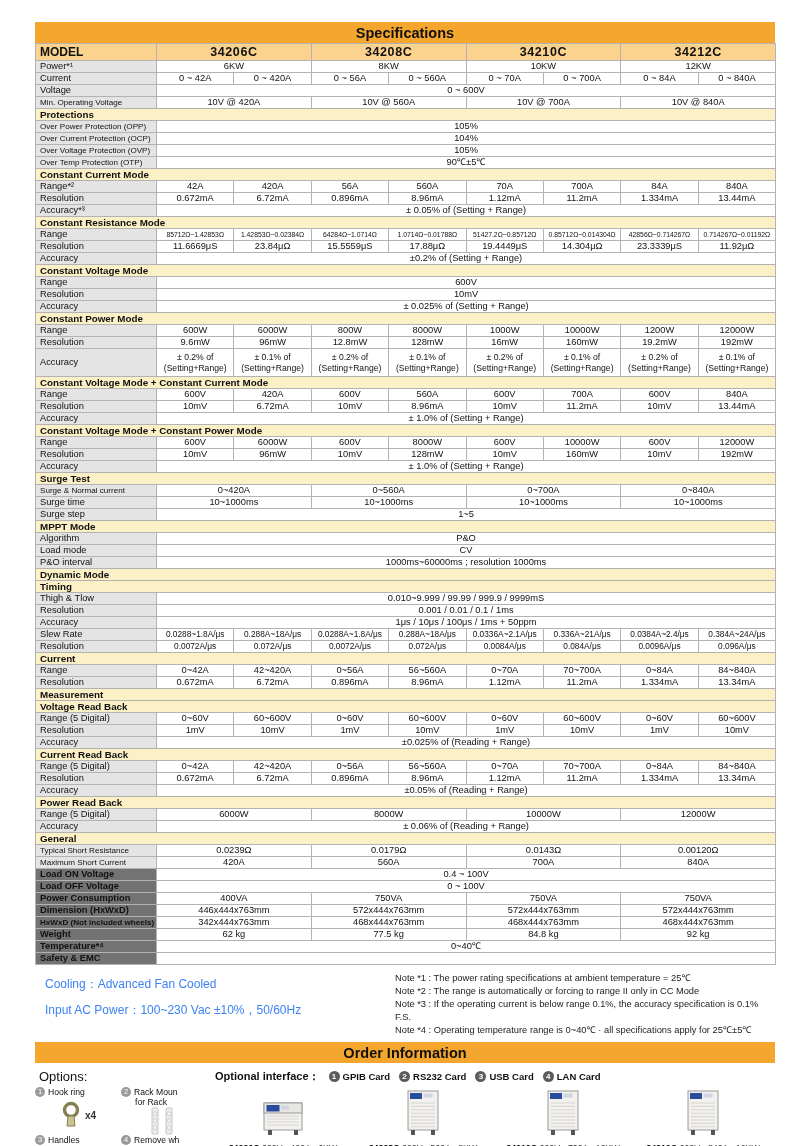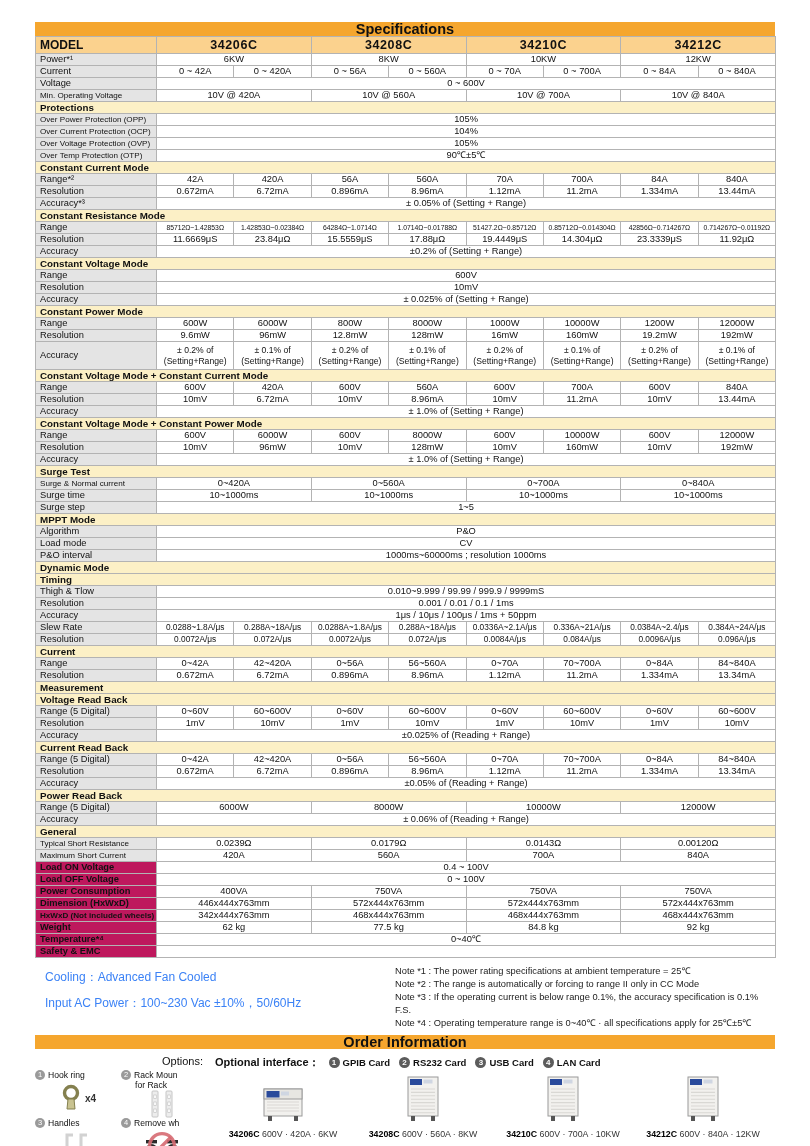--- a/index.html
+++ b/index.html
@@ -5,51 +5,51 @@
   * { box-sizing: border-box; }
   html,body { margin:0; padding:0; }
   body {
     width:810px; height:1146px; overflow:hidden;
     background:#ffffff; color:#111;
     font-family:"Liberation Sans", sans-serif;
   }
   .page { padding:22px 35px 0 35px; }
 
   .title-bar, .order-bar {
-    width:740px; height:14px; background:#F5A62E;
+    width:740px; height:21px; background:#F5A62E;
     display:flex; align-items:center; justify-content:center;
     font-weight:bold; font-size:14.5px; color:#101010;
   }
 
   table.spec { width:740px; border-collapse:collapse; table-layout:fixed; }
   col.lab-col { width:121px; }
   col.d-col { width:77.375px; }
   .spec td {
     border:1px solid #b3b3b3; font-size:9.3px; text-align:center;
     padding:0 1px; height:11px; line-height:11px; overflow:hidden; white-space:nowrap;
   }
   tr.model td { background:#FBD28E; font-weight:bold; height:16px; line-height:16px; }
   td.model-label { font-size:12px; text-align:left; padding-left:4px; }
   td.model-num { font-size:12.5px; letter-spacing:.6px; }
   .spec td.lab { background:#E4E4E4; text-align:left; padding-left:4px; }
-  .spec td.lab.y { background:#be185d; font-weight:bold; }
+  .spec td.lab.y { background:#737373; font-weight:bold; }
   .spec td.lab.s { font-size:8.1px; }
   .spec tr.sec td { background:#FCF0C6; font-weight:bold; text-align:left; padding-left:4px; font-size:9.8px; }
   .spec td.xs { font-size:6.8px; padding:0; }
   .spec td.sm { font-size:8.3px; }
   .spec td.tall { white-space:pre-line; font-size:8.6px; height:28px; line-height:11px; }
 
   .below { width:740px; display:flex; margin-top:7px; }
   .cooling-col { width:360px; font-size:12px; padding-left:10px; line-height:2.15; color:#3b82f6; }
   .notes-col { flex:1; font-size:9.3px; line-height:1.4; color:#222; }
 
   .order-bar { margin-top:5px; }
   .order-body { display:flex; margin-top:3px; width:740px; }
   .options-col { width:168px; flex:none; }
-  .options-title { font-size:11px; margin:3px 0 3px 4px;text-align:right; }
+  .options-title { font-size:13px; margin:3px 0 3px 4px; }
   .options-grid { display:grid; grid-template-columns:86px 82px; }
   .option { font-size:8.6px; }
   .opt-label { display:flex; align-items:flex-start; gap:3px; white-space:nowrap; }
   .opt-sub { margin-left:14px; }
   .circle {
     width:10px; height:10px; border-radius:50%; background:#9a9a9a; color:#fff;
     font-size:7.5px; display:inline-flex; align-items:center; justify-content:center; flex:none;
     line-height:1;
   }
   .iface-item .circle { background:#5c5c5c; width:11px; height:11px; font-size:8px; }

